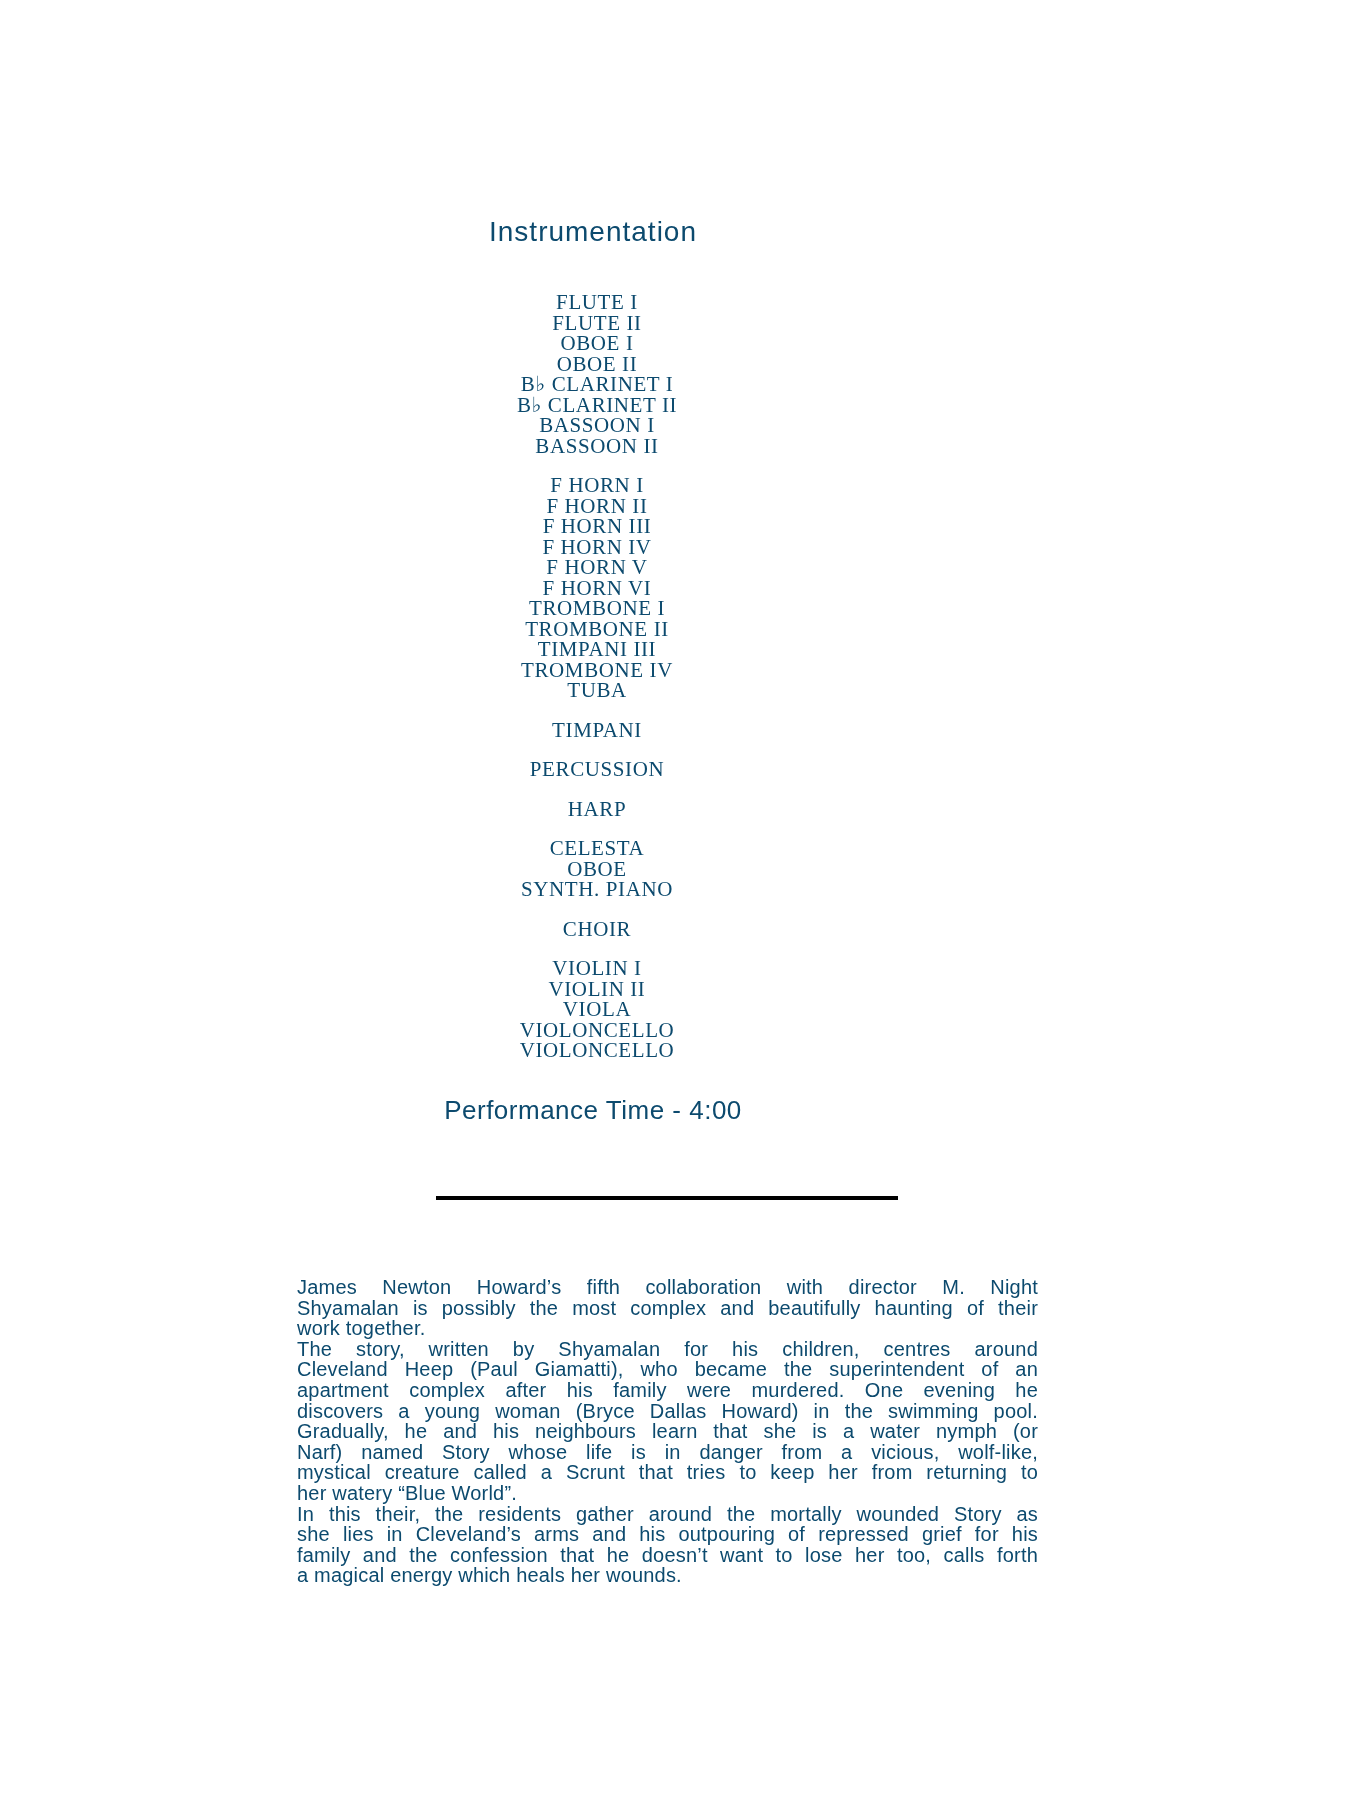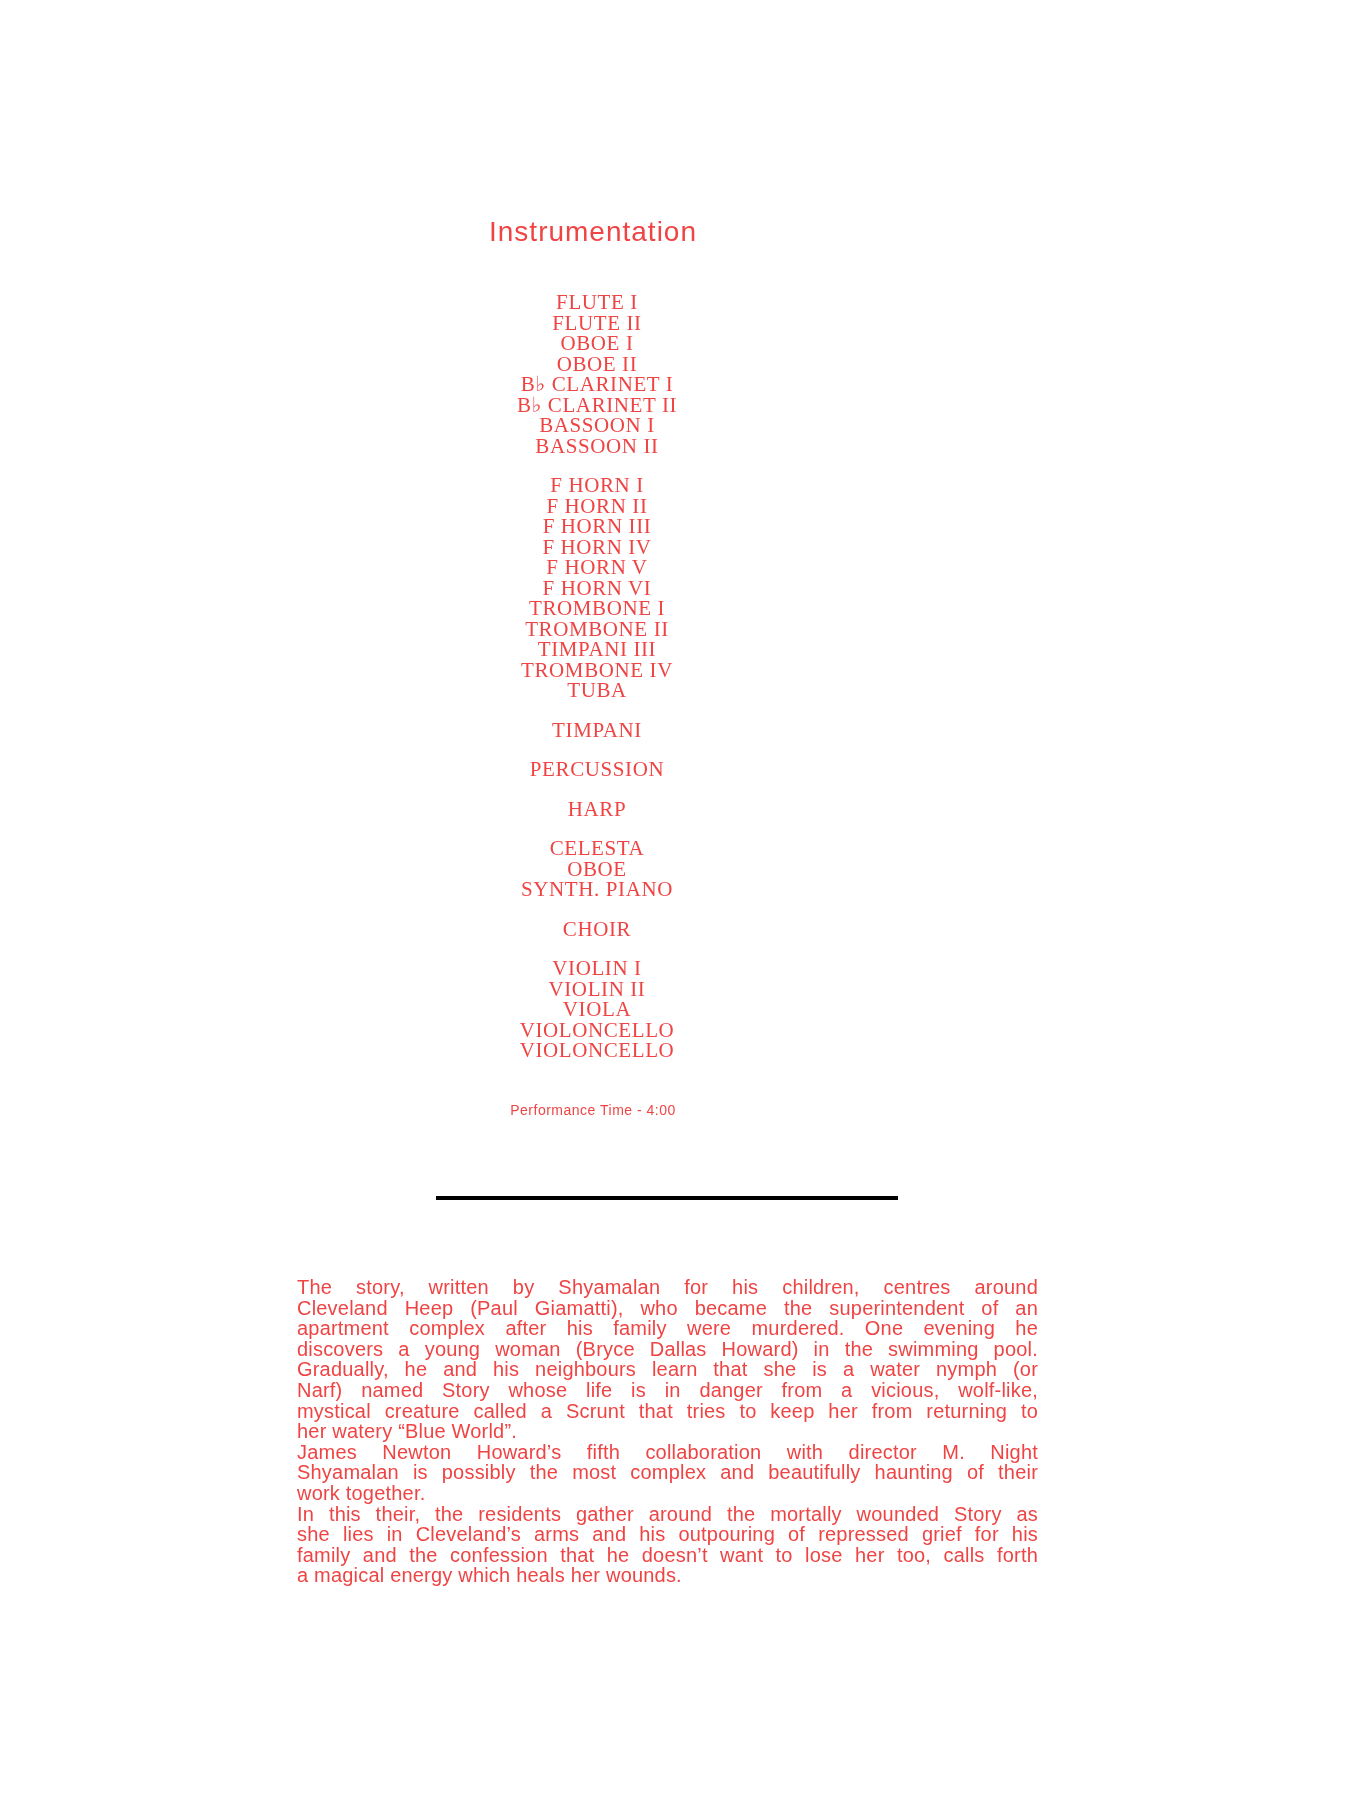--- a/index.html
+++ b/index.html
@@ -5,21 +5,21 @@
   html, body {
     margin: 0;
     padding: 0;
     background: #ffffff;
   }
   .page {
     position: relative;
     width: 1186px;
     height: 1800px;
     background: #ffffff;
-    color: #ef4444;
+    color: #0c4a6e;
     font-family: "Liberation Sans", sans-serif;
     overflow: hidden;
   }
   .title {
     position: absolute;
     top: 216px;
     left: 0;
     right: 0;
     margin: 0;
     text-align: center;
@@ -40,21 +40,21 @@
   }
   .group {
     margin-bottom: 19px;
   }
   .perf-time {
     position: absolute;
     top: 1098px;
     left: 0;
     right: 0;
     text-align: center;
-    font-size: 14px;
+    font-size: 26px;
     line-height: 24px;
     letter-spacing: 0.5px;
   }
   .divider {
     position: absolute;
     top: 1196px;
     left: 436px;
     width: 462px;
     height: 4px;
     background: #000000;
@@ -128,33 +128,33 @@
         <div class="instrument">VIOLIN II</div>
         <div class="instrument">VIOLA</div>
         <div class="instrument">VIOLONCELLO</div>
         <div class="instrument">VIOLONCELLO</div>
       </div>
     </div>
   <div class="perf-time">Performance Time - 4:00</div>
   <div class="divider"></div>
   <div class="program-note" id="program-note">
       <div class="paragraph">
+        <div class="pline">James Newton Howard’s fifth collaboration with director M. Night</div>
+        <div class="pline">Shyamalan is possibly the most complex and beautifully haunting of their</div>
+        <div class="pline last">work together.</div>
+      </div>
+      <div class="paragraph">
         <div class="pline">The story, written by Shyamalan for his children, centres around</div>
         <div class="pline">Cleveland Heep (Paul Giamatti), who became the superintendent of an</div>
         <div class="pline">apartment complex after his family were murdered.  One evening he</div>
         <div class="pline">discovers a young woman (Bryce Dallas Howard) in the swimming pool.</div>
         <div class="pline">Gradually, he and his neighbours learn that she is a water nymph (or</div>
         <div class="pline">Narf) named Story whose life is in danger from a vicious, wolf-like,</div>
         <div class="pline">mystical creature called a Scrunt that tries to keep her from returning to</div>
         <div class="pline last">her watery “Blue World”.</div>
-      </div>
-      <div class="paragraph">
-        <div class="pline">James Newton Howard’s fifth collaboration with director M. Night</div>
-        <div class="pline">Shyamalan is possibly the most complex and beautifully haunting of their</div>
-        <div class="pline last">work together.</div>
       </div>
       <div class="paragraph">
         <div class="pline">In this their, the residents gather around the mortally wounded Story as</div>
         <div class="pline">she lies in Cleveland’s arms and his outpouring of repressed grief for his</div>
         <div class="pline">family and the confession that he doesn’t want to lose her too, calls forth</div>
         <div class="pline last">a magical energy which heals her wounds.</div>
       </div>
     </div>
 </div>
 

